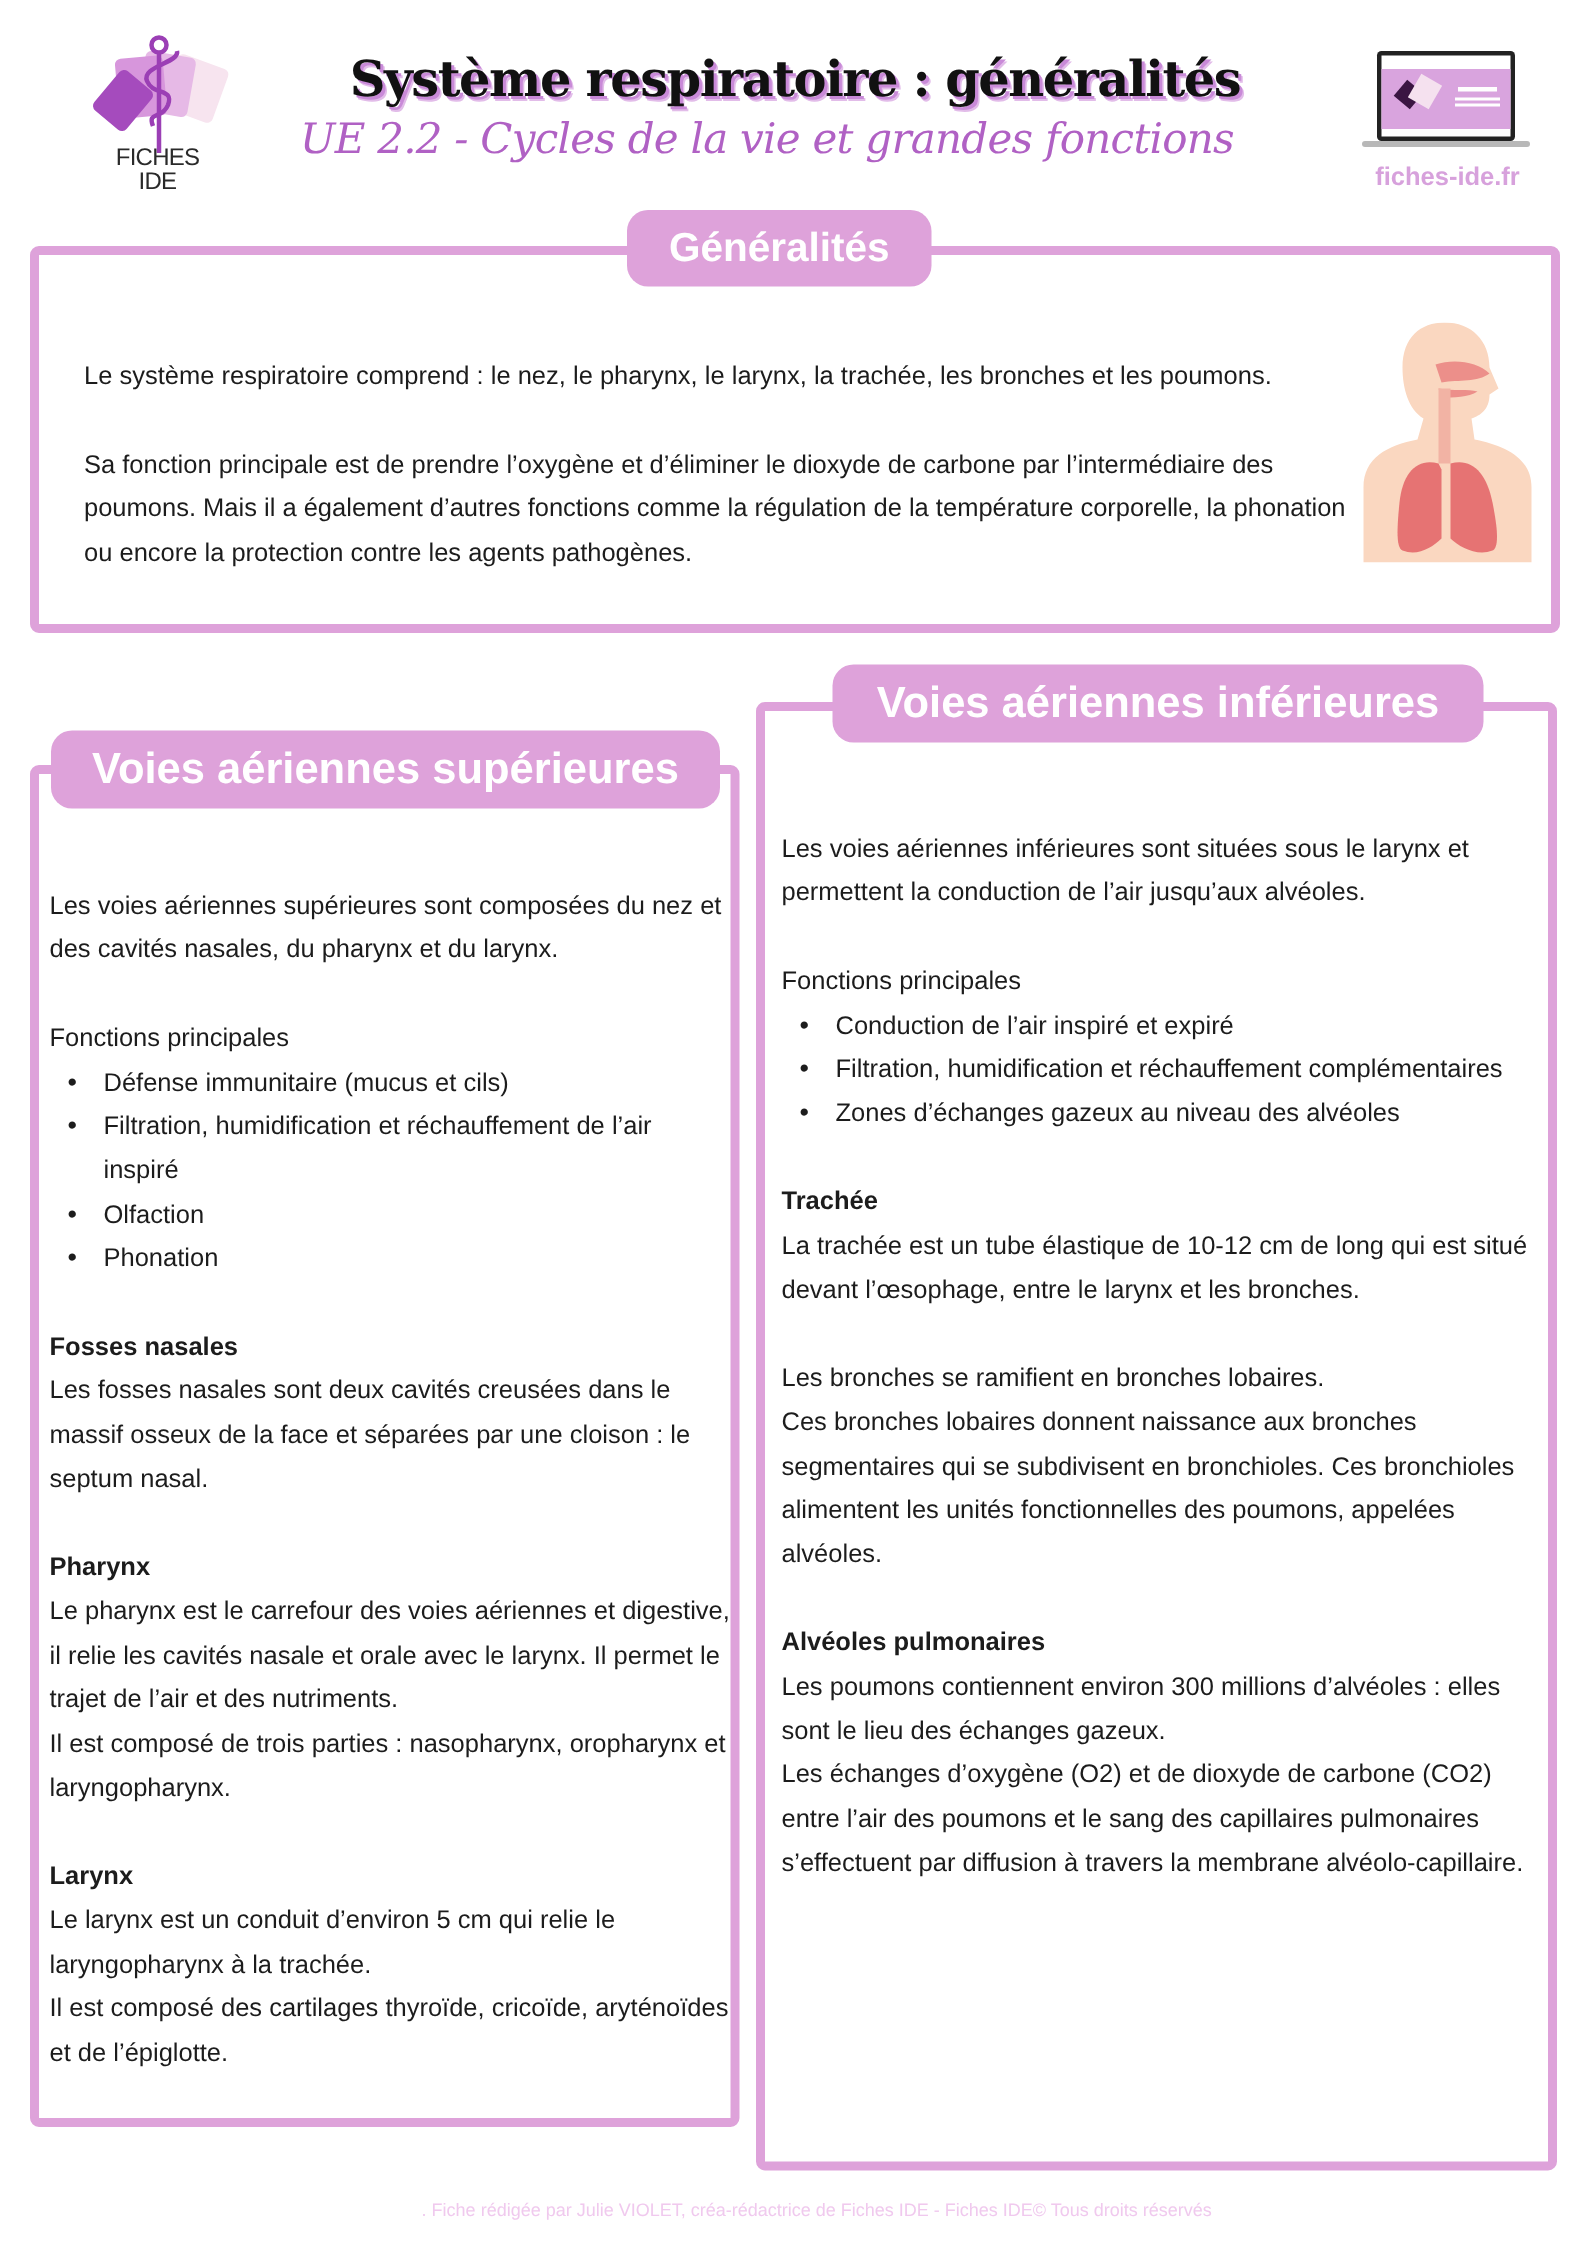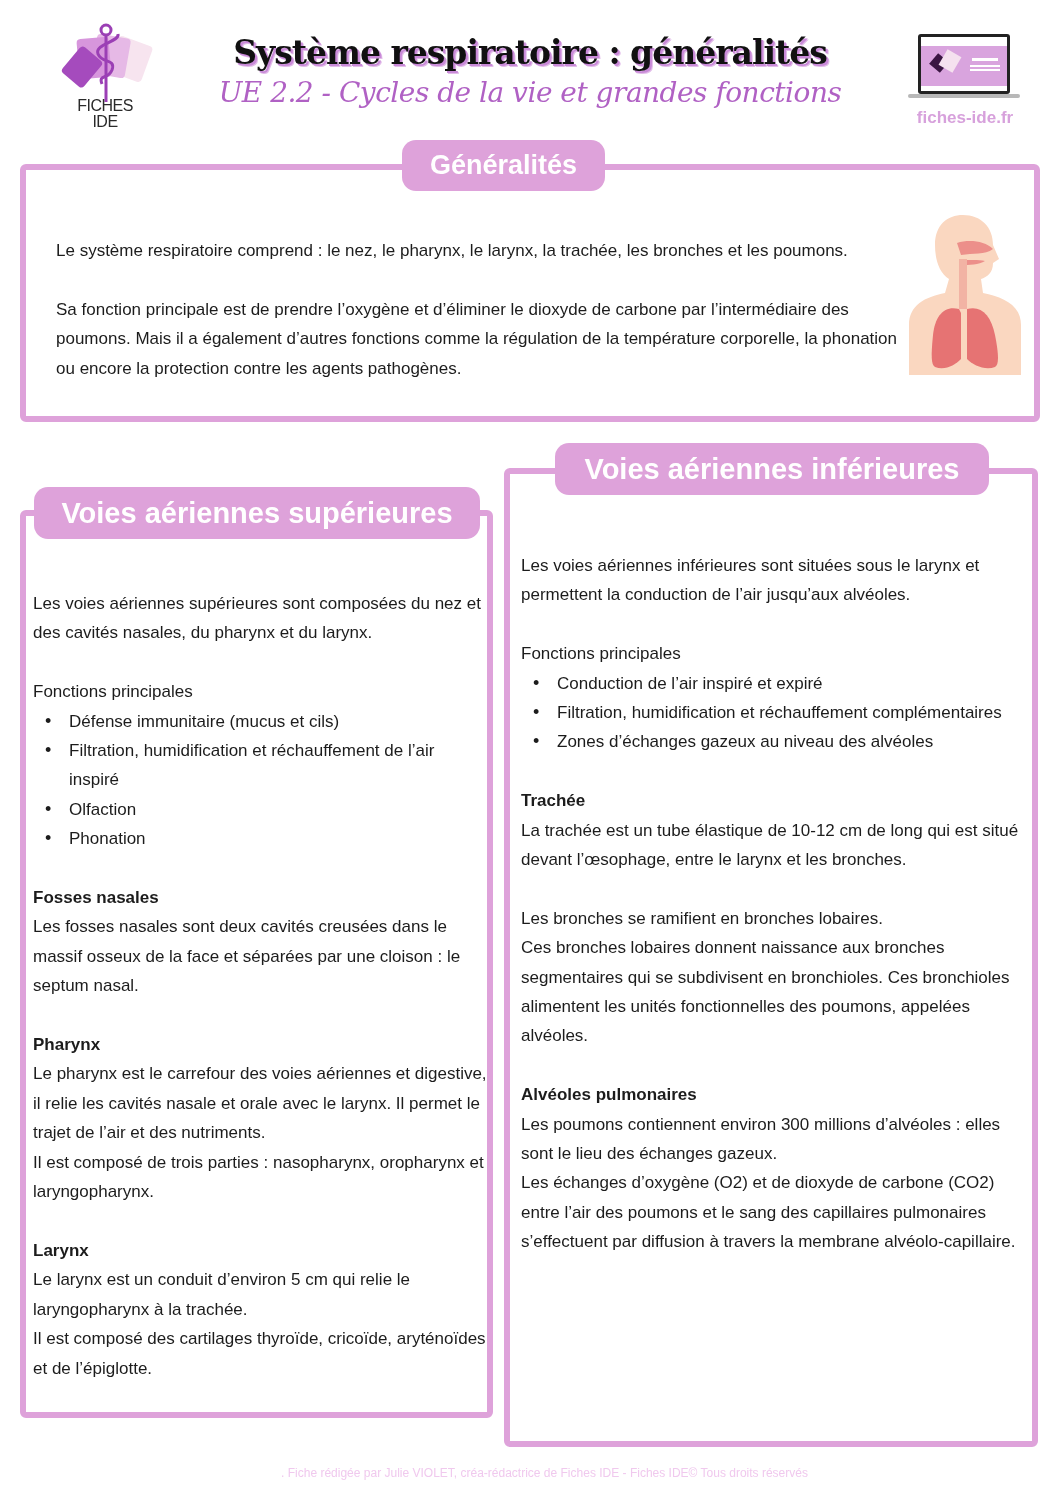--- a/index.html
+++ b/index.html
@@ -5,38 +5,38 @@
   * { box-sizing: border-box; margin: 0; padding: 0; }
   html, body { width: 1059px; height: 1497px; background: #ffffff; overflow: hidden; }
   body { position: relative; font-family: "Liberation Sans", "DejaVu Sans", sans-serif; color: #1a1a1a; }
 
   
   .logo { position: absolute; left: 50px; top: 22px; width: 110px; height: 112px; }
   .logo-text { position: absolute; left: 0; width: 110px; text-align: center; font-family: "Liberation Sans", sans-serif; color: #2a2a2a; font-size: 16px; line-height: 16px; letter-spacing: -0.5px; }
   .title { position: absolute; left: 190px; top: 34px; width: 680px; text-align: center;
     font-family: "DejaVu Serif", "Liberation Serif", serif; font-weight: 900; font-size: 33px; line-height: 38px; color: #111;
     text-shadow: 2px 2px 0 #c98ad8, 3px 3px 0 #e2bce9; letter-spacing: -1px; }
-  .subtitle { position: absolute; left: 200px; top: 76px; width: 660px; text-align: center;
+  .subtitle { position: absolute; left: 200px; top: 76px; width: 660px; text-align: left;
     font-family: "DejaVu Serif", serif; font-style: italic; font-weight: 300; font-size: 28px; line-height: 34px; color: #b061c4; letter-spacing: -0.5px; }
   .laptop { position: absolute; left: 908px; top: 32px; width: 112px; height: 70px; }
   .site { position: absolute; left: 905px; top: 108px; width: 120px; text-align: center; font-weight: bold; font-size: 17px; color: #d7a1dc; }
 
   
   .box { position: absolute; border: 6px solid #dea2da; border-radius: 6px; background: #fff; }
   .tag { position: absolute; background: #dea2da; color: #fff; font-weight: bold; border-radius: 14px; text-align: center; white-space: nowrap; }
   .txt { position: absolute; font-size: 17px; line-height: 29.4px; color: #1c1c1c; margin-top: 40px; }
   .txt p { margin: 0; }
   .gap { height: 29.4px; }
   .h { font-weight: bold; }
   ul { list-style: none; }
   li { position: relative; padding-left: 36px; }
   li::before { content: "\2022"; position: absolute; left: 12px; top: 0; font-size: 18px; }
 
   #box-gen { left: 20px; top: 164px; width: 1020px; height: 258px; }
-  #tag-gen { left: 402px; top: 140px; width: 203px; height: 51px; font-size: 27px; line-height: 51px; }
+  #tag-gen { left: 418px; top: 140px; width: 203px; height: 51px; font-size: 27px; line-height: 51px; }
   #txt-gen { left: 56px; top: 196px; width: 845px; }
   .lungs { position: absolute; left: 905px; top: 215px; width: 120px; height: 160px; }
 
   #box-sup { left: 20px; top: 510px; width: 473px; height: 908px; }
   #tag-sup { left: 34px; top: 487px; width: 446px; height: 52px; font-size: 29px; line-height: 52px; }
   #txt-sup { left: 33px; top: 549px; width: 455px; }
 
   #box-inf { left: 504px; top: 468px; width: 534px; height: 979px; }
   #tag-inf { left: 555px; top: 443px; width: 434px; height: 52px; font-size: 29px; line-height: 52px; }
   #txt-inf { left: 521px; top: 511px; width: 512px; }

